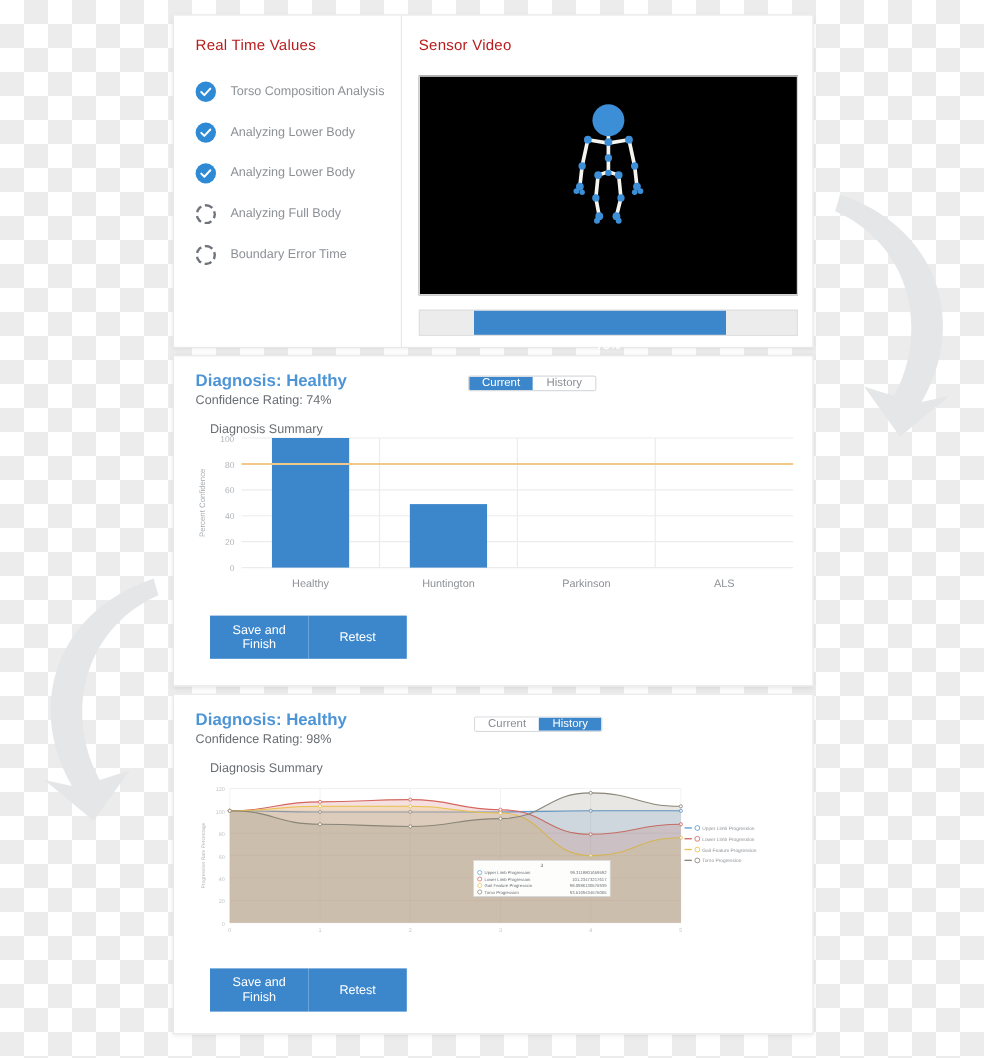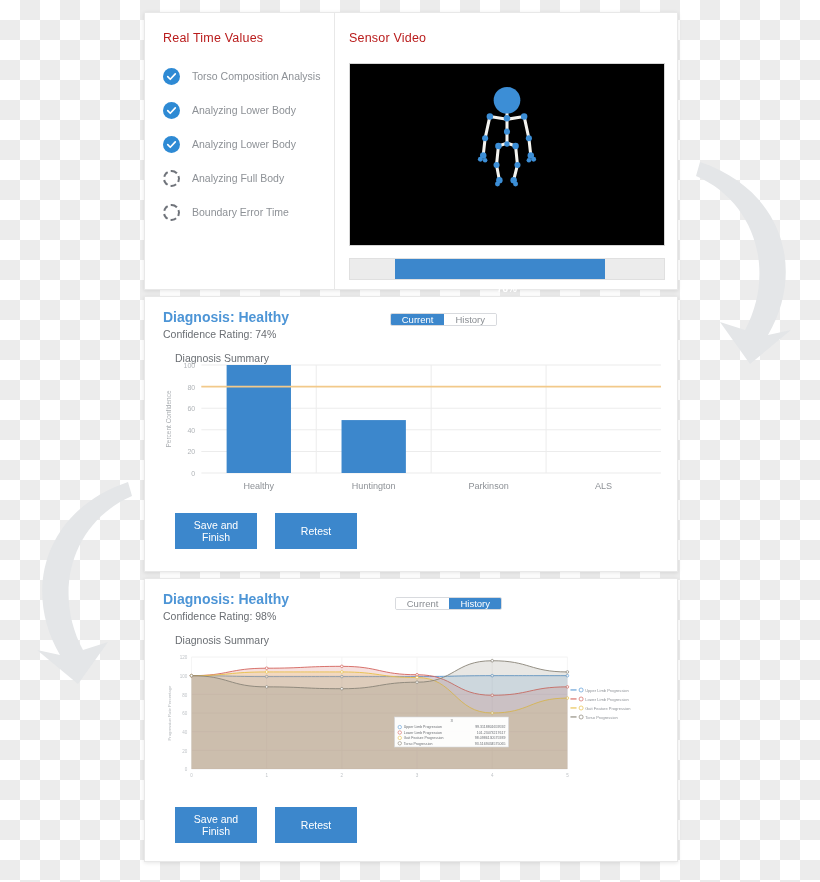--- a/index.html
+++ b/index.html
@@ -105,21 +105,21 @@
     font-size: 9.5px; padding: 0 11px; background: #ffffff;
     color: #8a8e93; cursor: pointer; border: none;
     font-family: "Liberation Sans", sans-serif;
   }
   .toggle-btn.active { background: #3c87cc; color: #ffffff; }
 
   .chart-area { position: absolute; left: 14px; right: 14px; top: 62px; height: 140px; }
   #card-history .chart-area { top: 72px; height: 145px; left: 16px; right: 8px; }
   .chart-area svg { width: 100%; height: 100%; }
 
-  .btn-row { position: absolute; left: 30px; bottom: 22px; display: flex; gap: 18px; }
+  .btn-row { position: absolute; left: 30px; bottom: 22px; display: flex; gap: 0; }
   #card-history .btn-row { bottom: 18px; }
   .btn {
     background: #3c87cc; color: #ffffff; border: none;
     font-size: 10.5px; width: 82px; height: 36px; cursor: pointer;
     font-family: "Liberation Sans", sans-serif;
   }
 </style>
 </head>
 <body>
 

